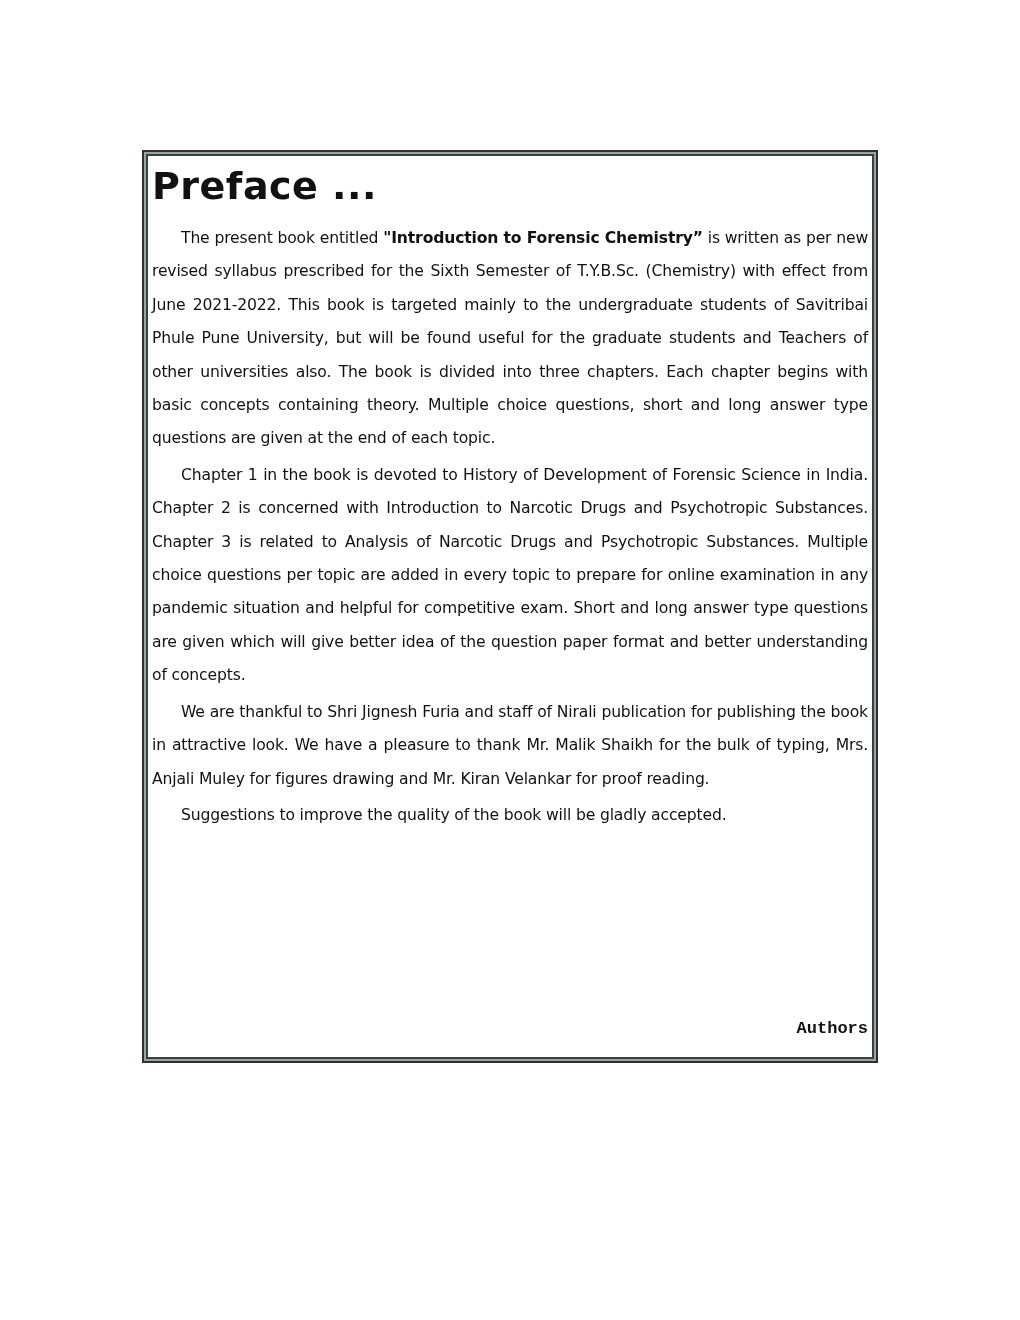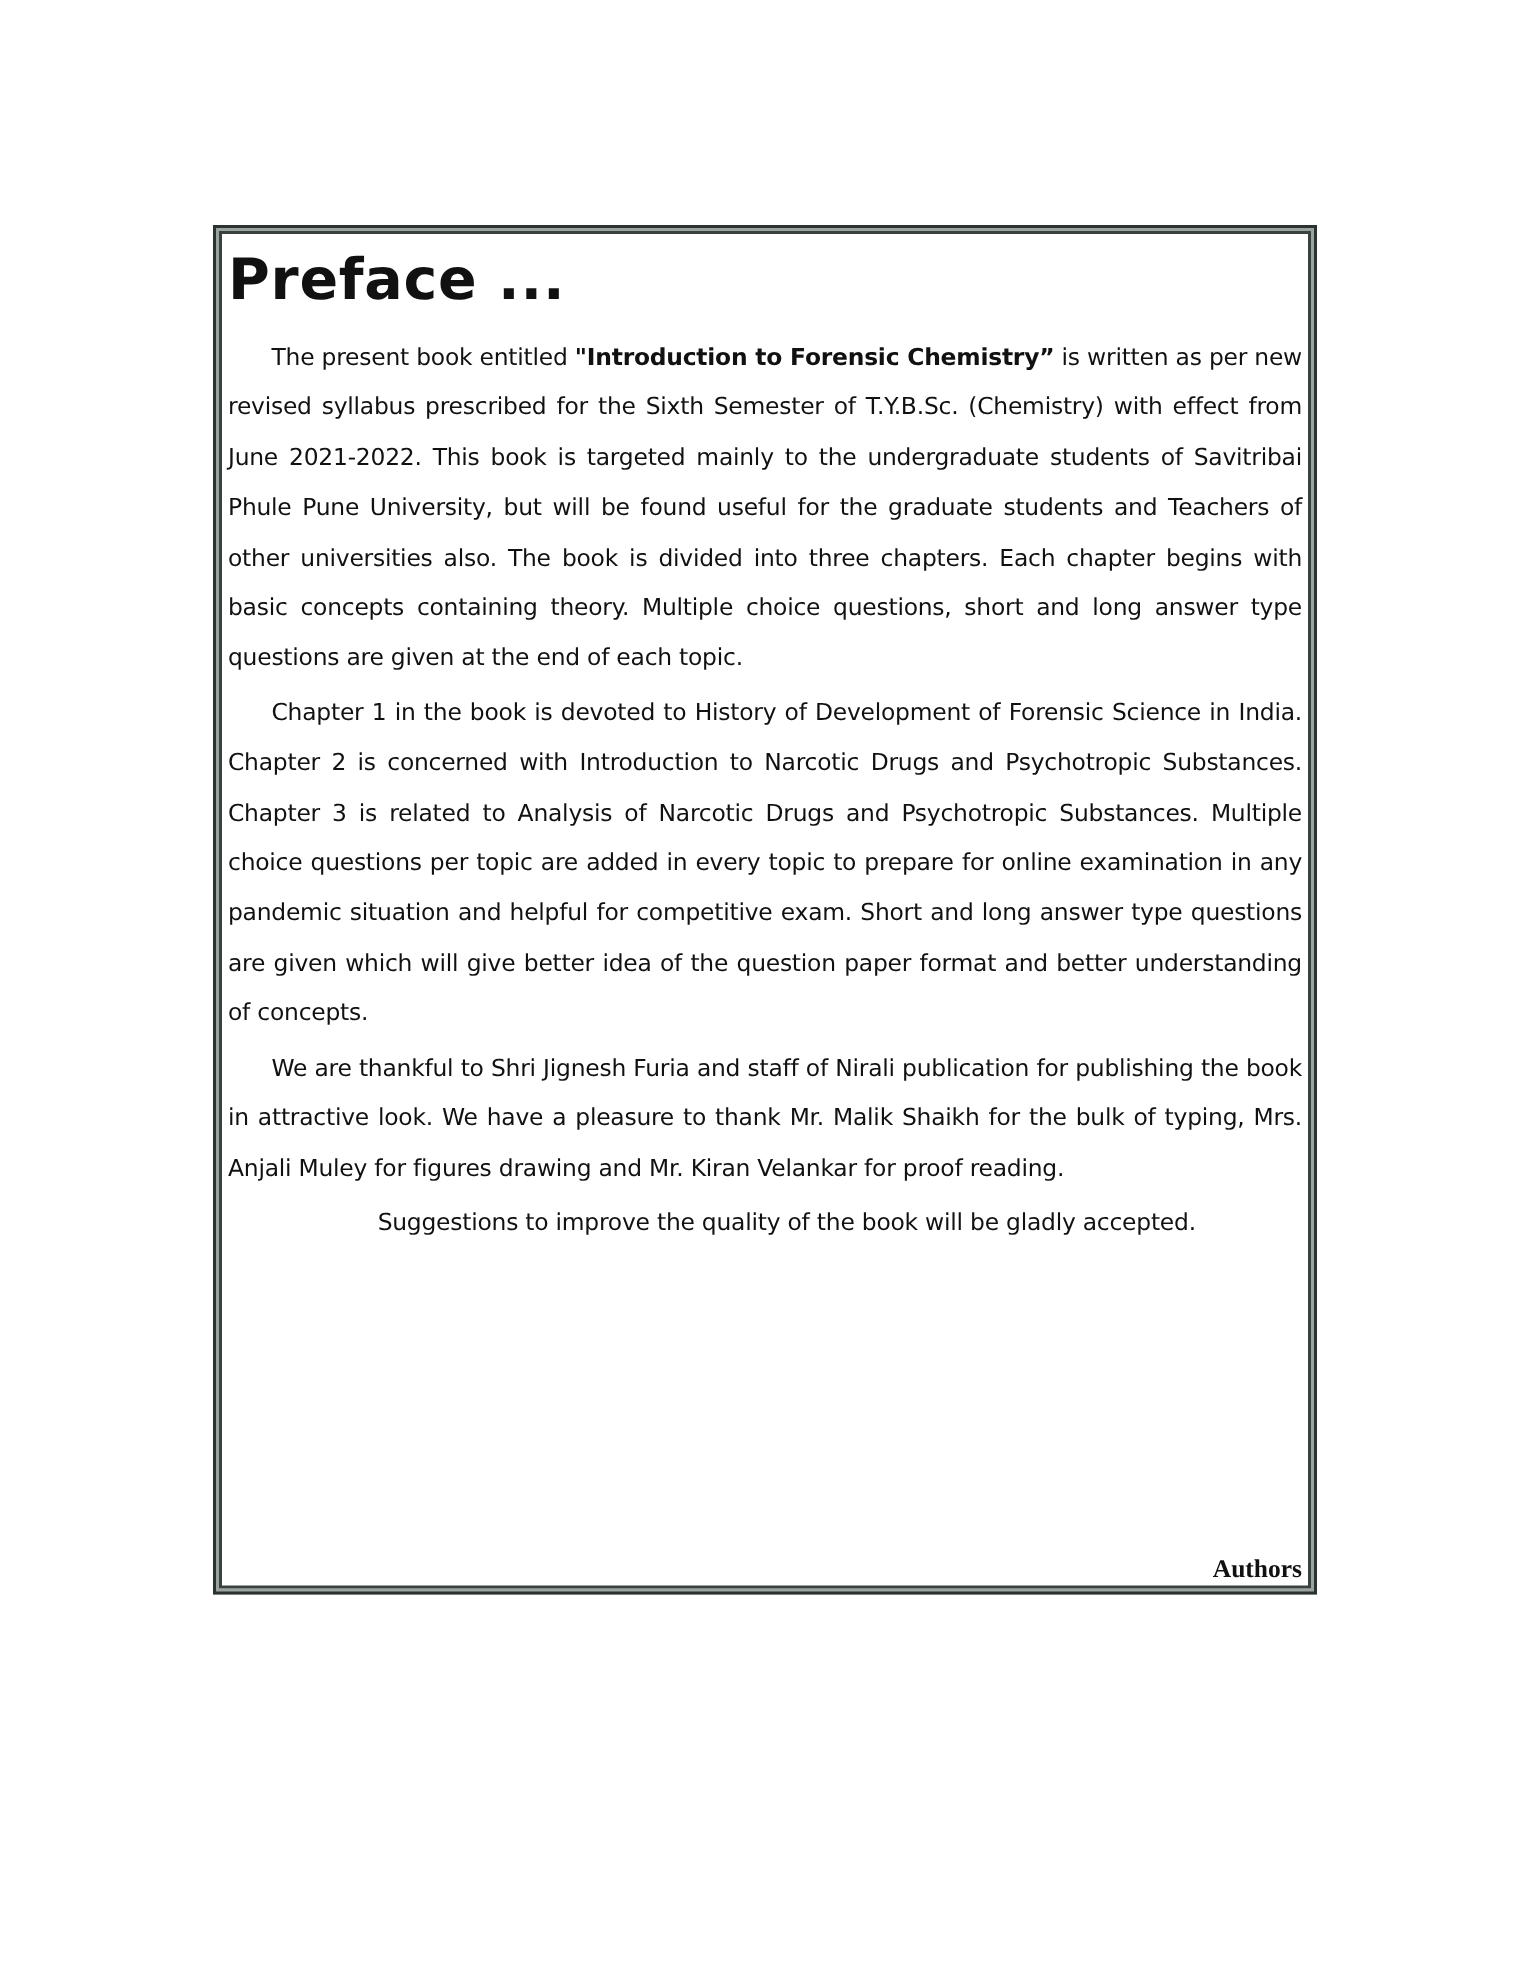--- a/index.html
+++ b/index.html
@@ -60,27 +60,27 @@
   }
   .para {
     margin: 0 0 3px 0;
     font-size: 15.6px;
     line-height: 33.4px;
     text-align: justify;
     text-indent: 29px;
     letter-spacing: -0.15px;
   }
   .para.p3 { text-indent: 24px; }
-  .para.p5 { text-align: center; }
+  .para.p5 { text-align: left; }
   .para b { font-weight: bold; }
   .signature {
     position: absolute;
     right: 2px;
-    bottom: 0;
-    font-family: Liberation Serif, serif;
+    bottom: 17px;
+    font-family: Liberation Mono, monospace;
     font-weight: bold;
     font-size: 17px;
     line-height: 22px;
   }
 </style>
 </head>
 <body>
 
 <div class="frame">
   <div class="frame-inner">

